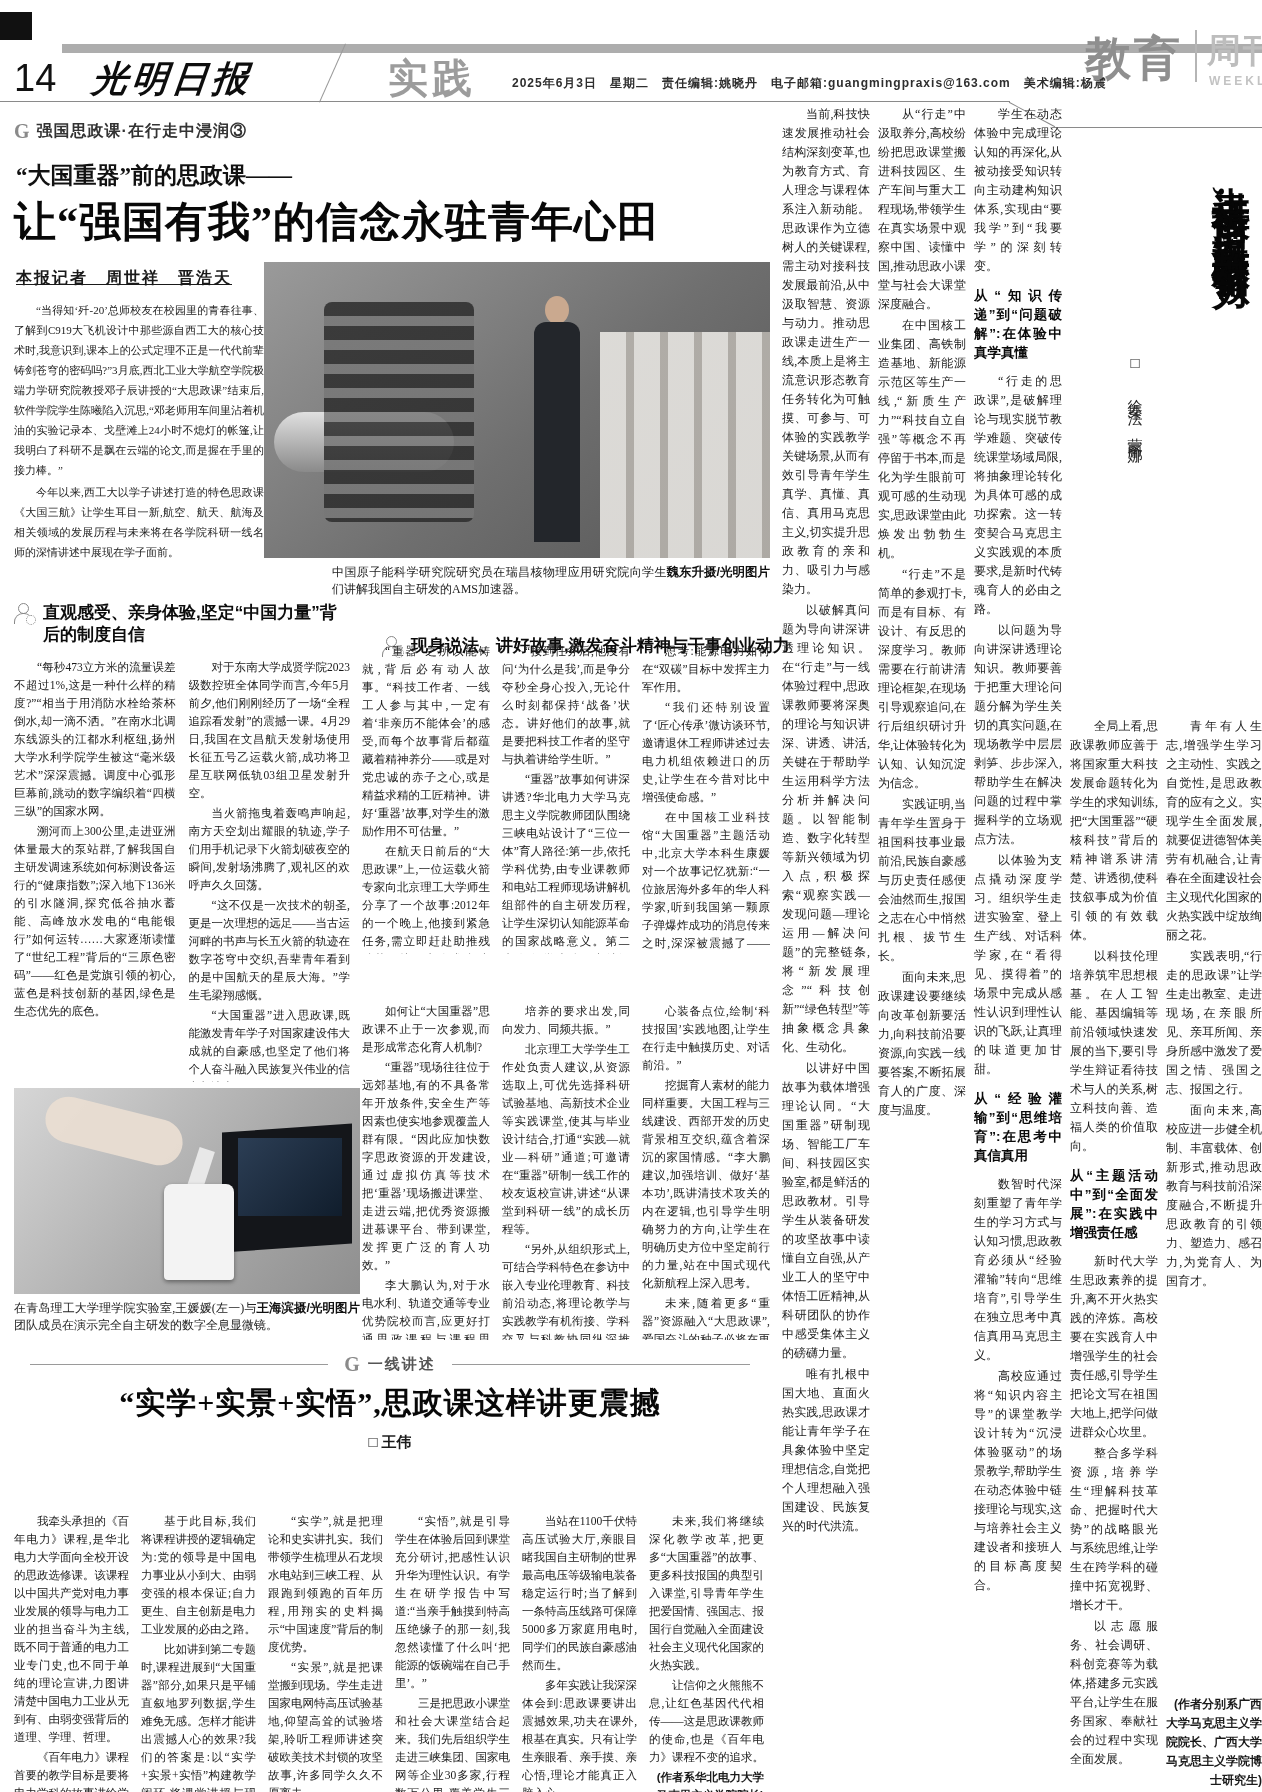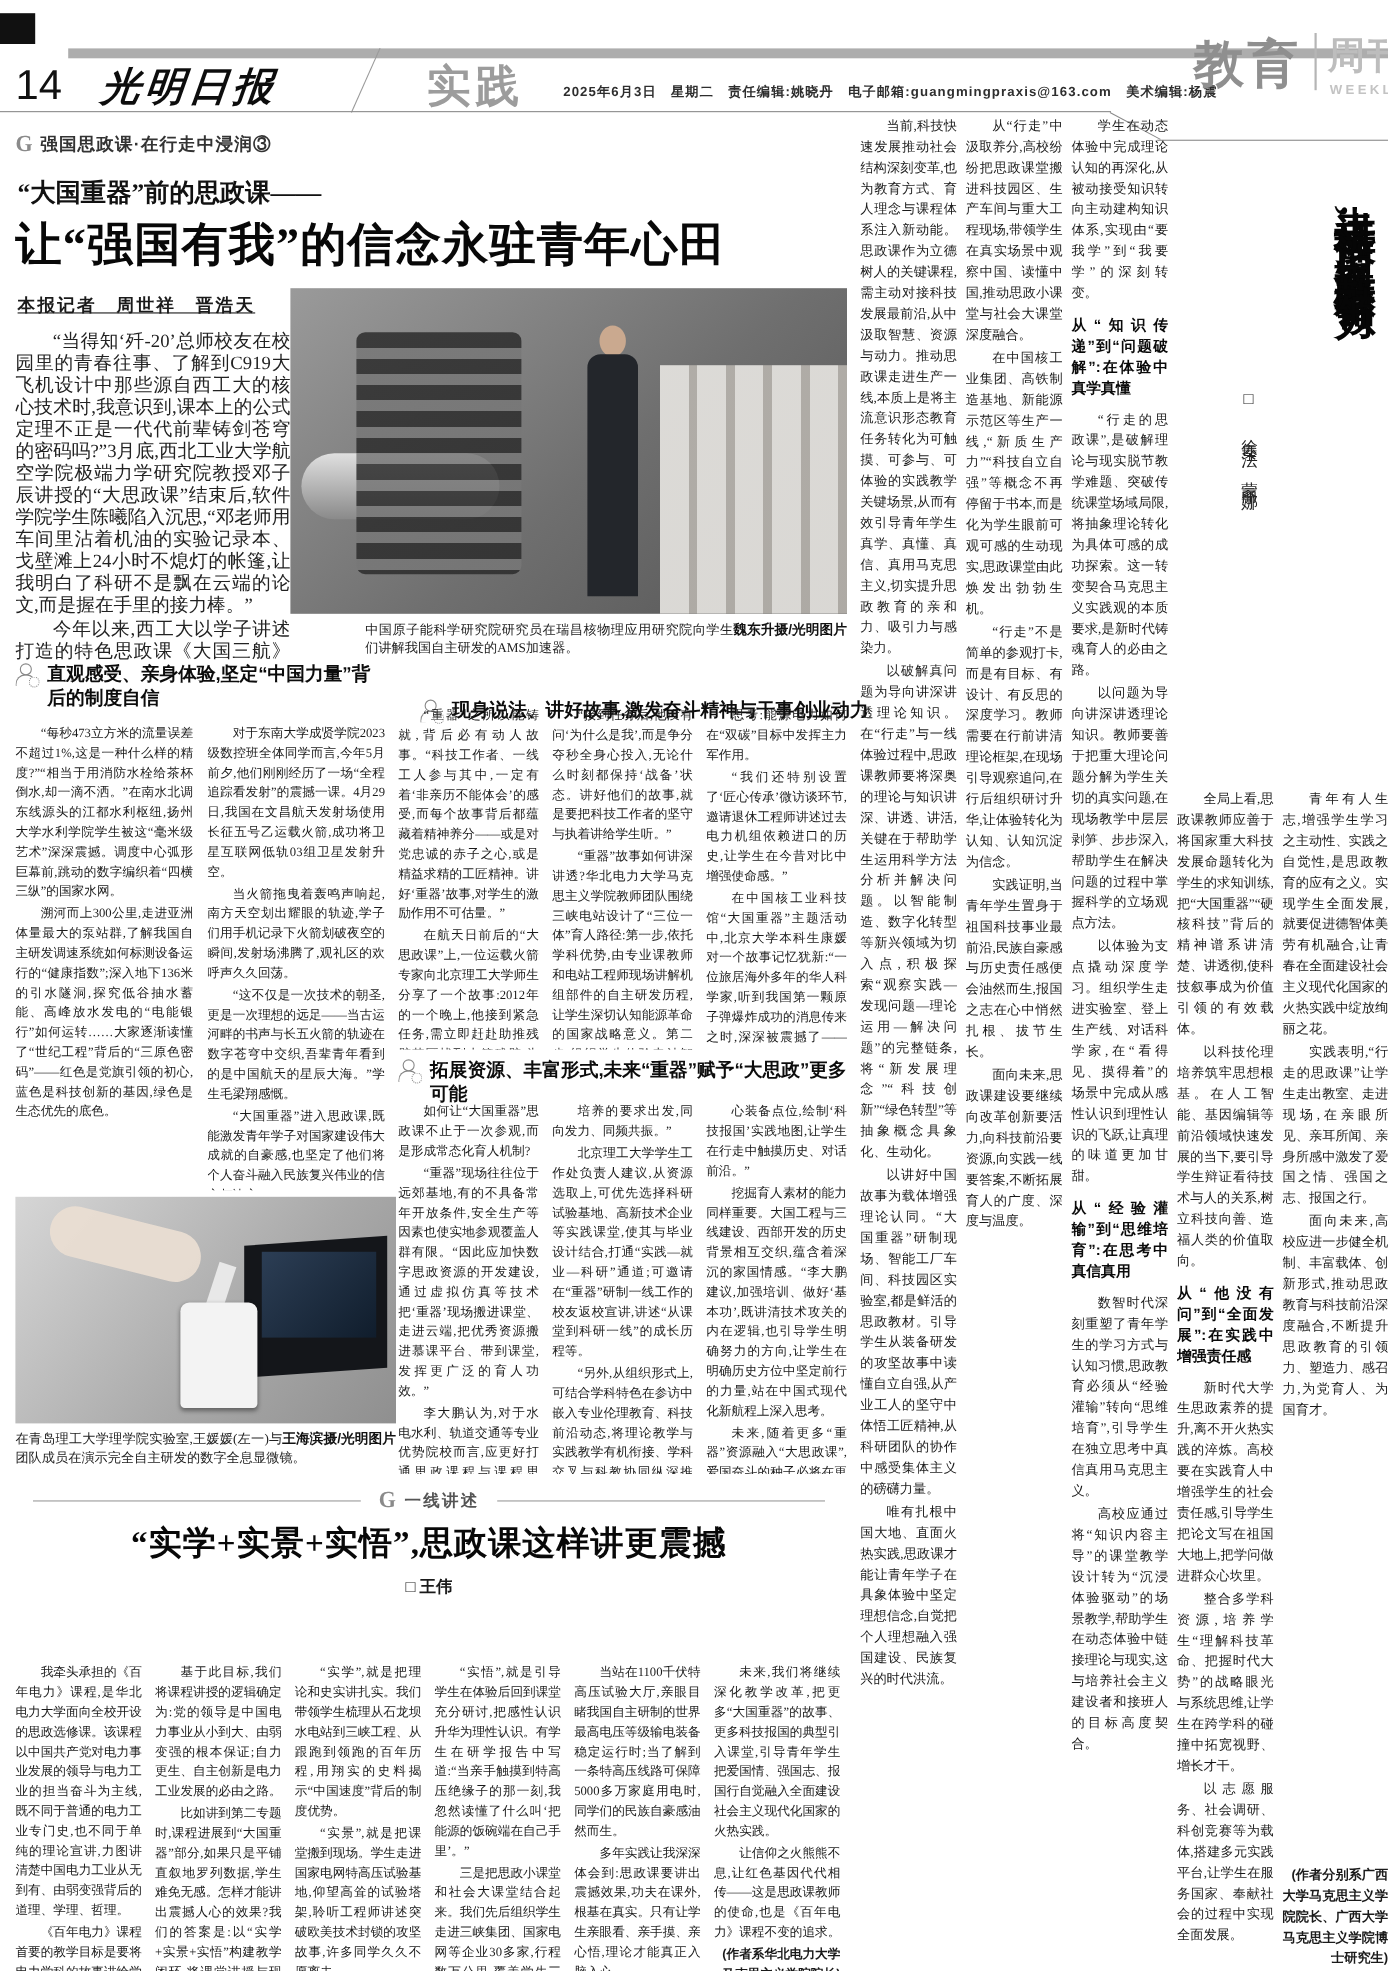--- a/index.html
+++ b/index.html
@@ -30,21 +30,21 @@
   .g-ico{display:inline-block;font:900 20px "Liberation Serif",serif;color:#8a8a8a;transform:scaleY(1.05);margin-right:6px;}
   
   .main-article{position:absolute;left:14px;top:110px;width:756px;height:1230px;}
   .series-badge{position:absolute;left:0;top:10px;display:flex;align-items:center;
                 font:700 16px "Liberation Sans",sans-serif;color:#333;letter-spacing:1px;}
   .kicker{position:absolute;left:2px;top:50px;font:600 23px "Liberation Serif",serif;color:#111;}
   .main-headline{position:absolute;left:0;top:84px;width:756px;font:900 42px "Liberation Serif",serif;
                  color:#080808;letter-spacing:1px;white-space:nowrap;}
   .byline{position:absolute;left:2px;top:158px;font:700 16px "Liberation Serif",serif;letter-spacing:2px;text-decoration:underline;}
   .intro{position:absolute;left:0;top:190px;width:250px;height:302px;overflow:hidden;}
-  .intro p{font-size:17px;line-height:20px;color:#222;}
+  .intro p{font-size:11px;line-height:20px;color:#222;}
   .photo{background:linear-gradient(140deg,#9a9a9a,#6f6f6f 55%,#555);position:absolute;overflow:hidden;}
   .photo1{left:250px;top:152px;width:506px;height:296px;}
   .coil{position:absolute;left:60px;top:40px;width:150px;height:220px;border-radius:8px;
         background:repeating-linear-gradient(180deg,#2c2c2c 0 14px,#777 14px 24px);opacity:.85;}
   .pipe{position:absolute;left:10px;top:150px;width:180px;height:60px;border-radius:30px;background:linear-gradient(180deg,#e0e0e0,#8a8a8a);}
   .figure-dark{position:absolute;left:270px;top:60px;width:46px;height:220px;border-radius:12px 12px 0 0;background:#23262b;}
   .figure-head{position:absolute;left:281px;top:34px;width:24px;height:28px;border-radius:50%;background:#caa98f;}
   .crowd{position:absolute;right:0;top:70px;width:170px;height:226px;
          background:repeating-linear-gradient(90deg,#e8e6e2 0 26px,#b7b3ad 26px 34px);opacity:.9;}
   .caption{font-size:12px;line-height:17px;text-align:justify;color:#222;}
@@ -191,28 +191,20 @@
         <p>“接到任务后,他没有问‘为什么是我’,而是争分夺秒全身心投入,无论什么时刻都保持‘战备’状态。讲好他们的故事,就是要把科技工作者的坚守与执着讲给学生听。”</p>
         <p>“重器”故事如何讲深讲透?华北电力大学马克思主义学院教师团队围绕三峡电站设计了“三位一体”育人路径:第一步,依托学科优势,由专业课教师和电站工程师现场讲解机组部件的自主研发历程,让学生深切认知能源革命的国家战略意义。第二步,组织学生体验电站智慧控制中心,通过仿真系统演示黑启动场景,强化电力系统安全性认知,引导学生感悟科技自立自强的时代命题。第三步,通过“重器中国·电力担当”主题研讨引导学生</p>
       </div>
       <div class="col">
         <p>思考:能源电力如何在“双碳”目标中发挥主力军作用。</p>
         <p>“我们还特别设置了‘匠心传承’微访谈环节,邀请退休工程师讲述过去电力机组依赖进口的历史,让学生在今昔对比中增强使命感。”</p>
         <p>在中国核工业科技馆“大国重器”主题活动中,北京大学本科生康媛对一个故事记忆犹新:“一位旅居海外多年的华人科学家,听到我国第一颗原子弹爆炸成功的消息传来之时,深深被震撼了——祖国被人‘卡脖子’的时代一去不返。科学事业不仅是一项工作,更是一座支撑承载民族复兴的丰碑。”</p>
       </div>
     </div>
 
-    <div class="sub-head sh-mid2">
-      <span class="sub-ico">
-          <span class="head"></span>
-          <span class="body"></span>
-          <span class="gear"></span>
-        </span>
-      <span>拓展资源、丰富形式,未来“重器”赋予“大思政”更多可能</span>
-    </div>
 
     <div class="sec3cols">
       <div class="col">
         <p>如何让“大国重器”思政课不止于一次参观,而是形成常态化育人机制?</p>
         <p>“重器”现场往往位于远郊基地,有的不具备常年开放条件,安全生产等因素也使实地参观覆盖人群有限。“因此应加快数字思政资源的开发建设,通过虚拟仿真等技术把‘重器’现场搬进课堂、走进云端,把优秀资源搬进慕课平台、带到课堂,发挥更广泛的育人功效。”</p>
         <p>李大鹏认为,对于水电水利、轨道交通等专业优势院校而言,应更好打通思政课程与课程思政,“思政教育是有机的整体,对于相关专业而言,‘懂原理’和‘悟道理’更是相统一的,要从更高水平人才</p>
       </div>
       <div class="col">
         <p>培养的要求出发,同向发力、同频共振。”</p>
         <p>北京理工大学学生工作处负责人建议,从资源选取上,可优先选择科研试验基地、高新技术企业等实践课堂,使其与毕业设计结合,打通“实践—就业—科研”通道;可邀请在“重器”研制一线工作的校友返校宣讲,讲述“从课堂到科研一线”的成长历程等。</p>
@@ -305,21 +297,21 @@
     </div>
 
     <div class="vertical-head-block">
       <div class="vert-headline">走进科技前沿,提升思政教育引领力</div>
       <div class="vert-byline">□ 徐秦法　蒙丽娜</div>
     </div>
 
     <div class="ncol rcolD col">
       <p>全局上看,思政课教师应善于将国家重大科技发展命题转化为学生的求知训练,把“大国重器”“硬核科技”背后的精神谱系讲清楚、讲透彻,使科技叙事成为价值引领的有效载体。</p>
       <p>以科技伦理培养筑牢思想根基。在人工智能、基因编辑等前沿领域快速发展的当下,要引导学生辩证看待技术与人的关系,树立科技向善、造福人类的价值取向。</p>
-      <div class="r-subhead">从“他没有问”到“全面发展”:在实践中增强责任感</div>
+      <div class="r-subhead">从“主题活动中”到“全面发展”:在实践中增强责任感</div>
       <p>新时代大学生思政素养的提升,离不开火热实践的淬炼。高校要在实践育人中增强学生的社会责任感,引导学生把论文写在祖国大地上,把学问做进群众心坎里。</p>
       <p>整合多学科资源,培养学生“理解科技革命、把握时代大势”的战略眼光与系统思维,让学生在跨学科的碰撞中拓宽视野、增长才干。</p>
       <p>以志愿服务、社会调研、科创竞赛等为载体,搭建多元实践平台,让学生在服务国家、奉献社会的过程中实现全面发展。</p>
     </div>
     <div class="ncol rcolE col">
       <p>青年有人生志,增强学生学习之主动性、实践之自觉性,是思政教育的应有之义。实现学生全面发展,就要促进德智体美劳有机融合,让青春在全面建设社会主义现代化国家的火热实践中绽放绚丽之花。</p>
       <p>实践表明,“行走的思政课”让学生走出教室、走进现场,在亲眼所见、亲耳所闻、亲身所感中激发了爱国之情、强国之志、报国之行。</p>
       <p>面向未来,高校应进一步健全机制、丰富载体、创新形式,推动思政教育与科技前沿深度融合,不断提升思政教育的引领力、塑造力、感召力,为党育人、为国育才。</p>
       <p class="attribution" style="margin-top:auto">(作者分别系广西大学马克思主义学院院长、广西大学马克思主义学院博士研究生)</p>
     </div>

